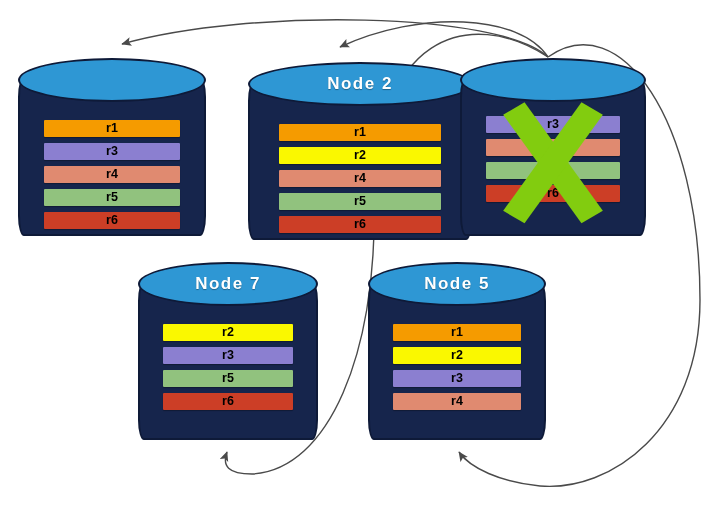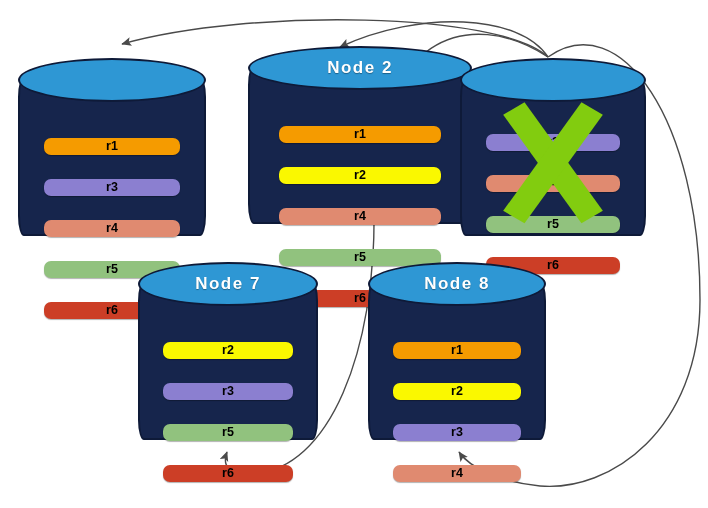--- a/index.html
+++ b/index.html
@@ -16,23 +16,23 @@
             border-radius:6px/20px;box-sizing:border-box;}
   .cyl-top{position:absolute;left:0;right:0;top:0;height:44px;
            background:#2E97D4;border:2px solid #0e1a38;border-radius:50%;
            box-sizing:border-box;}
   .node-title{position:absolute;left:0;right:0;top:8px;height:28px;
               text-align:center;color:#ffffff;font-weight:bold;font-size:17px;
               letter-spacing:1.5px;line-height:28px;
               text-shadow:0 1px 1px rgba(0,0,0,.35);z-index:3;}
   .rows{position:absolute;left:0;right:0;z-index:2;
         display:flex;flex-direction:column;align-items:center;gap:6px;}
-  .row{width:72%;height:17px;border-radius:7px;color:#000;
+  .row{width:72%;height:17px;border-radius:1px;color:#000;
        font-size:12.5px;font-weight:bold;text-align:center;line-height:17px;
-       box-shadow:0 1px 1px rgba(0,0,0,.3);margin-top:18px;}
+       box-shadow:0 1px 1px rgba(0,0,0,.3);}
   .xmark{position:absolute;z-index:20;pointer-events:none;}
 </style>
 </head>
 <body>
 
 <div id="stage">
 
   <svg class="edges" width="708" height="508" viewBox="0 0 708 508">
     <defs>
       <marker id="ah" markerWidth="9" markerHeight="9" refX="6.5" refY="3.2" orient="auto" markerUnits="strokeWidth">
@@ -54,21 +54,21 @@
           <div class="cyl-top" style="background: rgb(46, 151, 212);"></div>
         </div>
         <div class="rows" style="top: 62px;">
           <div class="row" style="background: rgb(245, 155, 0);">r1</div>
           <div class="row" style="background: rgb(139, 127, 208);">r3</div>
           <div class="row" style="background: rgb(224, 138, 112);">r4</div>
           <div class="row" style="background: rgb(145, 194, 126);">r5</div>
           <div class="row" style="background: rgb(204, 62, 38);">r6</div>
         </div>
       </div>
-      <div class="node" style="left: 248px; top: 46px; width: 224px; height: 178px;">
+      <div class="node" style="left: 248px; top: 62px; width: 224px; height: 178px;">
         <div class="cyl">
           <div class="cyl-body" style="background: rgb(22, 37, 76);"></div>
           <div class="cyl-top" style="background: rgb(46, 151, 212);"></div>
         </div>
         <div class="node-title">Node  2</div>
         <div class="rows" style="top: 62px;">
           <div class="row" style="background: rgb(245, 155, 0);">r1</div>
           <div class="row" style="background: rgb(250, 248, 0);">r2</div>
           <div class="row" style="background: rgb(224, 138, 112);">r4</div>
           <div class="row" style="background: rgb(145, 194, 126);">r5</div>
@@ -102,21 +102,21 @@
           <div class="row" style="background: rgb(139, 127, 208);">r3</div>
           <div class="row" style="background: rgb(145, 194, 126);">r5</div>
           <div class="row" style="background: rgb(204, 62, 38);">r6</div>
         </div>
       </div>
       <div class="node" style="left: 368px; top: 262px; width: 178px; height: 178px;">
         <div class="cyl">
           <div class="cyl-body" style="background: rgb(22, 37, 76);"></div>
           <div class="cyl-top" style="background: rgb(46, 151, 212);"></div>
         </div>
-        <div class="node-title">Node  8</div>
+        <div class="node-title">Node  5</div>
         <div class="rows" style="top: 62px;">
           <div class="row" style="background: rgb(245, 155, 0);">r1</div>
           <div class="row" style="background: rgb(250, 248, 0);">r2</div>
           <div class="row" style="background: rgb(139, 127, 208);">r3</div>
           <div class="row" style="background: rgb(224, 138, 112);">r4</div>
         </div>
       </div>
     </div>
 </div>
 

